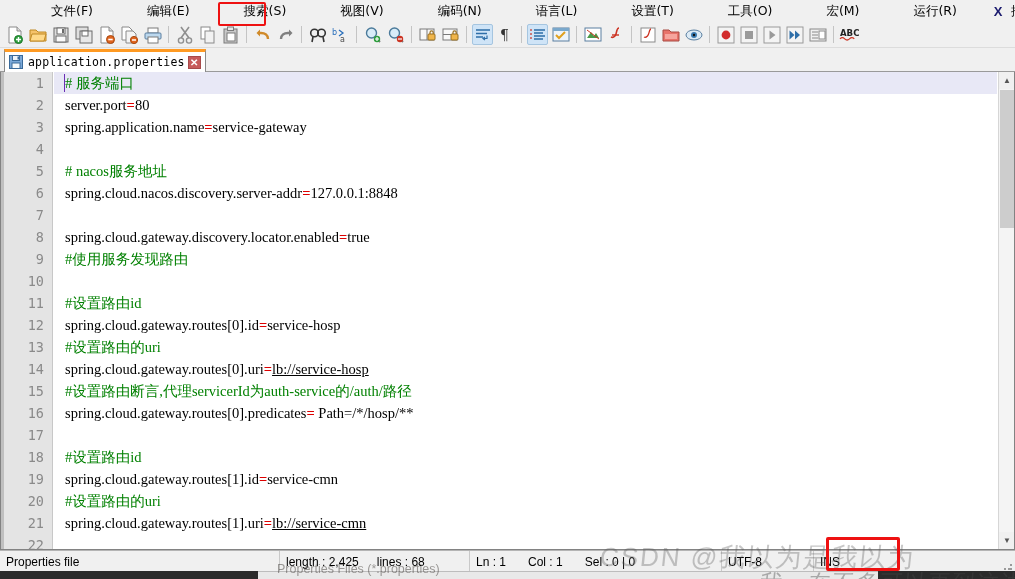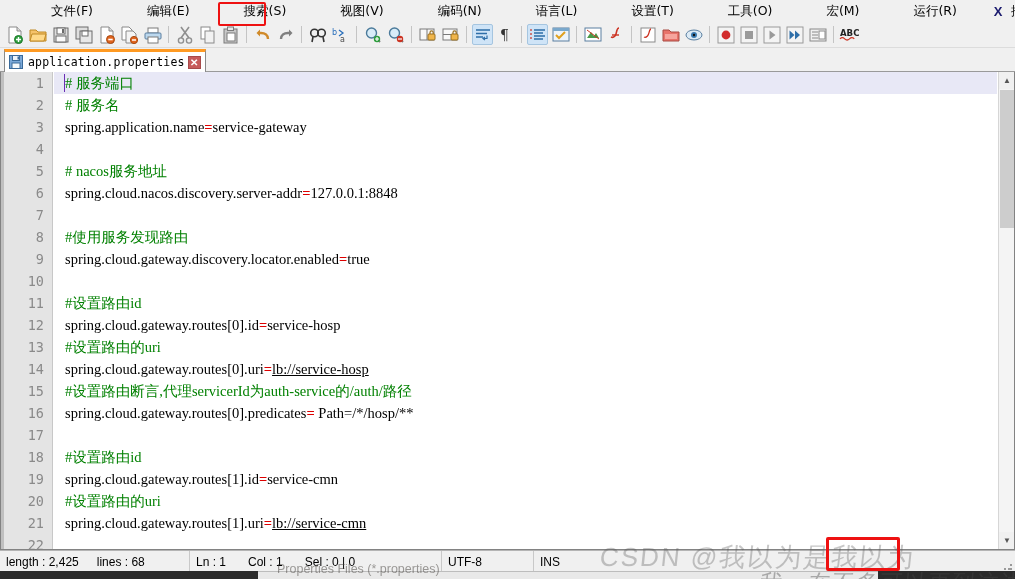--- a/index.html
+++ b/index.html
@@ -589,28 +589,28 @@
           <div class="gutter-line">19</div>
           <div class="gutter-line">20</div>
           <div class="gutter-line">21</div>
           <div class="gutter-line">22</div>
         </div>
     </div>
 
     <div class="codearea">
       <div id="code-lines">
           <div class="code-line current"><span class="caret"></span><span class="cmt"># 服务端口</span></div>
-          <div class="code-line"><span class="cmt"># 服务名</span></div>
+          <div class="code-line"><span>server.port</span><span class="eq">=</span><span class="">80</span></div>
           <div class="code-line"><span>spring.application.name</span><span class="eq">=</span><span class="">service-gateway</span></div>
           <div class="code-line"></div>
           <div class="code-line"><span class="cmt"># nacos服务地址</span></div>
           <div class="code-line"><span>spring.cloud.nacos.discovery.server-addr</span><span class="eq">=</span><span class="">127.0.0.1:8848</span></div>
           <div class="code-line"></div>
+          <div class="code-line"><span>spring.cloud.gateway.discovery.locator.enabled</span><span class="eq">=</span><span class="">true</span></div>
           <div class="code-line"><span class="cmt">#使用服务发现路由</span></div>
-          <div class="code-line"><span>spring.cloud.gateway.discovery.locator.enabled</span><span class="eq">=</span><span class="">true</span></div>
           <div class="code-line"></div>
           <div class="code-line"><span class="cmt">#设置路由id</span></div>
           <div class="code-line"><span>spring.cloud.gateway.routes[0].id</span><span class="eq">=</span><span class="">service-hosp</span></div>
           <div class="code-line"><span class="cmt">#设置路由的uri</span></div>
           <div class="code-line"><span>spring.cloud.gateway.routes[0].uri</span><span class="eq">=</span><span class="url">lb://service-hosp</span></div>
           <div class="code-line"><span class="cmt">#设置路由断言,代理servicerId为auth-service的/auth/路径</span></div>
           <div class="code-line"><span>spring.cloud.gateway.routes[0].predicates</span><span class="eq">=</span><span class=""> Path=/*/hosp/**</span></div>
           <div class="code-line"></div>
           <div class="code-line"><span class="cmt">#设置路由id</span></div>
           <div class="code-line"><span>spring.cloud.gateway.routes[1].id</span><span class="eq">=</span><span class="">service-cmn</span></div>
@@ -620,20 +620,21 @@
     </div>
 
     <div class="vscroll">
       <div class="vscroll-up">▲</div>
       <div class="vthumb"></div>
       <div class="vscroll-dn">▼</div>
     </div>
   </div>
 
   <div class="statusbar">
+    <div class="sb-cell sb-filetype">Properties file</div>
     <div class="sb-cell sb-lenlines">
       <span>length : 2,425</span>
       <span>lines : 68</span>
     </div>
     <div class="sb-cell sb-pos">
       <span>Ln : 1</span>
       <span>Col : 1</span>
       <span>Sel : 0 | 0</span>
     </div>
     <div class="sb-cell sb-enc">UTF-8</div>

